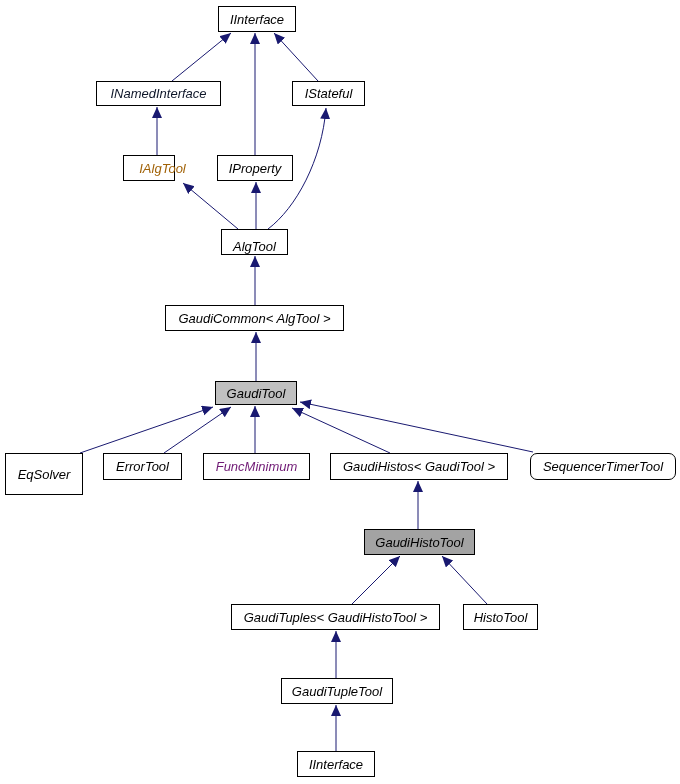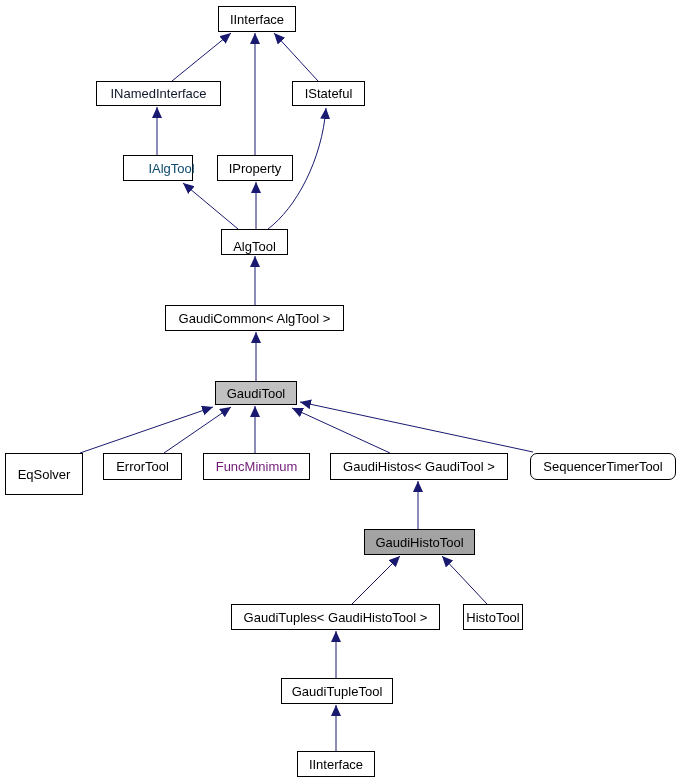--- a/index.html
+++ b/index.html
@@ -7,20 +7,21 @@
     padding: 0;
     background: #ffffff;
     font-family: "Liberation Sans", "DejaVu Sans", sans-serif;
   }
   #diagram {
     position: relative;
     width: 680px;
     height: 784px;
     background: #ffffff;
     overflow: hidden;
+    font-style: italic;
   }
   #edges {
     position: absolute;
     left: 0;
     top: 0;
     width: 680px;
     height: 784px;
   }
   .node {
     position: absolute;
@@ -76,21 +77,21 @@
   <div id="nodes">
       <div class="node" style="left: 218px; top: 6px; width: 78px; height: 26px; border-color: rgb(0, 0, 0); background: rgb(255, 255, 255); color: rgb(0, 0, 0);">
         <span>IInterface</span>
       </div>
       <div class="node" style="left: 96px; top: 81px; width: 125px; height: 25px; border-color: rgb(0, 0, 0); background: rgb(255, 255, 255); color: #0f172a;">
         <span>INamedInterface</span>
       </div>
       <div class="node" style="left: 292px; top: 81px; width: 73px; height: 25px; border-color: rgb(0, 0, 0); background: rgb(255, 255, 255); color: rgb(0, 0, 0);">
         <span>IStateful</span>
       </div>
-      <div class="node" style="left: 123px; top: 155px; width: 70px; height: 26px; border-color: rgb(0, 0, 0); background: rgb(255, 255, 255); color: #0c4a6e; padding-left: 27px;">
+      <div class="node" style="left: 123px; top: 155px; width: 52px; height: 26px; border-color: rgb(0, 0, 0); background: rgb(255, 255, 255); color: #a16207; padding-left: 27px;">
         <span>IAlgTool</span>
       </div>
       <div class="node" style="left: 217px; top: 155px; width: 76px; height: 26px; border-color: rgb(0, 0, 0); background: rgb(255, 255, 255); color: rgb(0, 0, 0);">
         <span>IProperty</span>
       </div>
       <div class="node" style="left: 221px; top: 229px; width: 67px; height: 26px; border-color: rgb(0, 0, 0); background: rgb(255, 255, 255); color: rgb(0, 0, 0); align-items: flex-end;">
         <span>AlgTool</span>
       </div>
       <div class="node" style="left: 165px; top: 305px; width: 179px; height: 26px; border-color: rgb(0, 0, 0); background: rgb(255, 255, 255); color: rgb(0, 0, 0);">
         <span>GaudiCommon&lt; AlgTool &gt;</span>
@@ -112,21 +113,21 @@
       </div>
       <div class="node" style="left: 530px; top: 453px; width: 146px; height: 27px; border-color: rgb(0, 0, 0); background: rgb(255, 255, 255); color: rgb(0, 0, 0); border-radius: 7px;">
         <span>SequencerTimerTool</span>
       </div>
       <div class="node" style="left: 364px; top: 529px; width: 111px; height: 26px; border-color: rgb(0, 0, 0); background: #a3a3a3; color: rgb(0, 0, 0);">
         <span>GaudiHistoTool</span>
       </div>
       <div class="node" style="left: 231px; top: 604px; width: 209px; height: 26px; border-color: rgb(0, 0, 0); background: rgb(255, 255, 255); color: rgb(0, 0, 0);">
         <span>GaudiTuples&lt; GaudiHistoTool &gt;</span>
       </div>
-      <div class="node" style="left: 463px; top: 604px; width: 60px; height: 26px; border-color: rgb(0, 0, 0); background: rgb(255, 255, 255); color: rgb(0, 0, 0);">
+      <div class="node" style="left: 463px; top: 604px; width: 75px; height: 26px; border-color: rgb(0, 0, 0); background: rgb(255, 255, 255); color: rgb(0, 0, 0);">
         <span>HistoTool</span>
       </div>
       <div class="node" style="left: 281px; top: 678px; width: 112px; height: 26px; border-color: rgb(0, 0, 0); background: rgb(255, 255, 255); color: rgb(0, 0, 0);">
         <span>GaudiTupleTool</span>
       </div>
       <div class="node" style="left: 297px; top: 751px; width: 78px; height: 26px; border-color: rgb(0, 0, 0); background: rgb(255, 255, 255); color: rgb(0, 0, 0);">
         <span>IInterface</span>
       </div>
     </div>
 </div>

